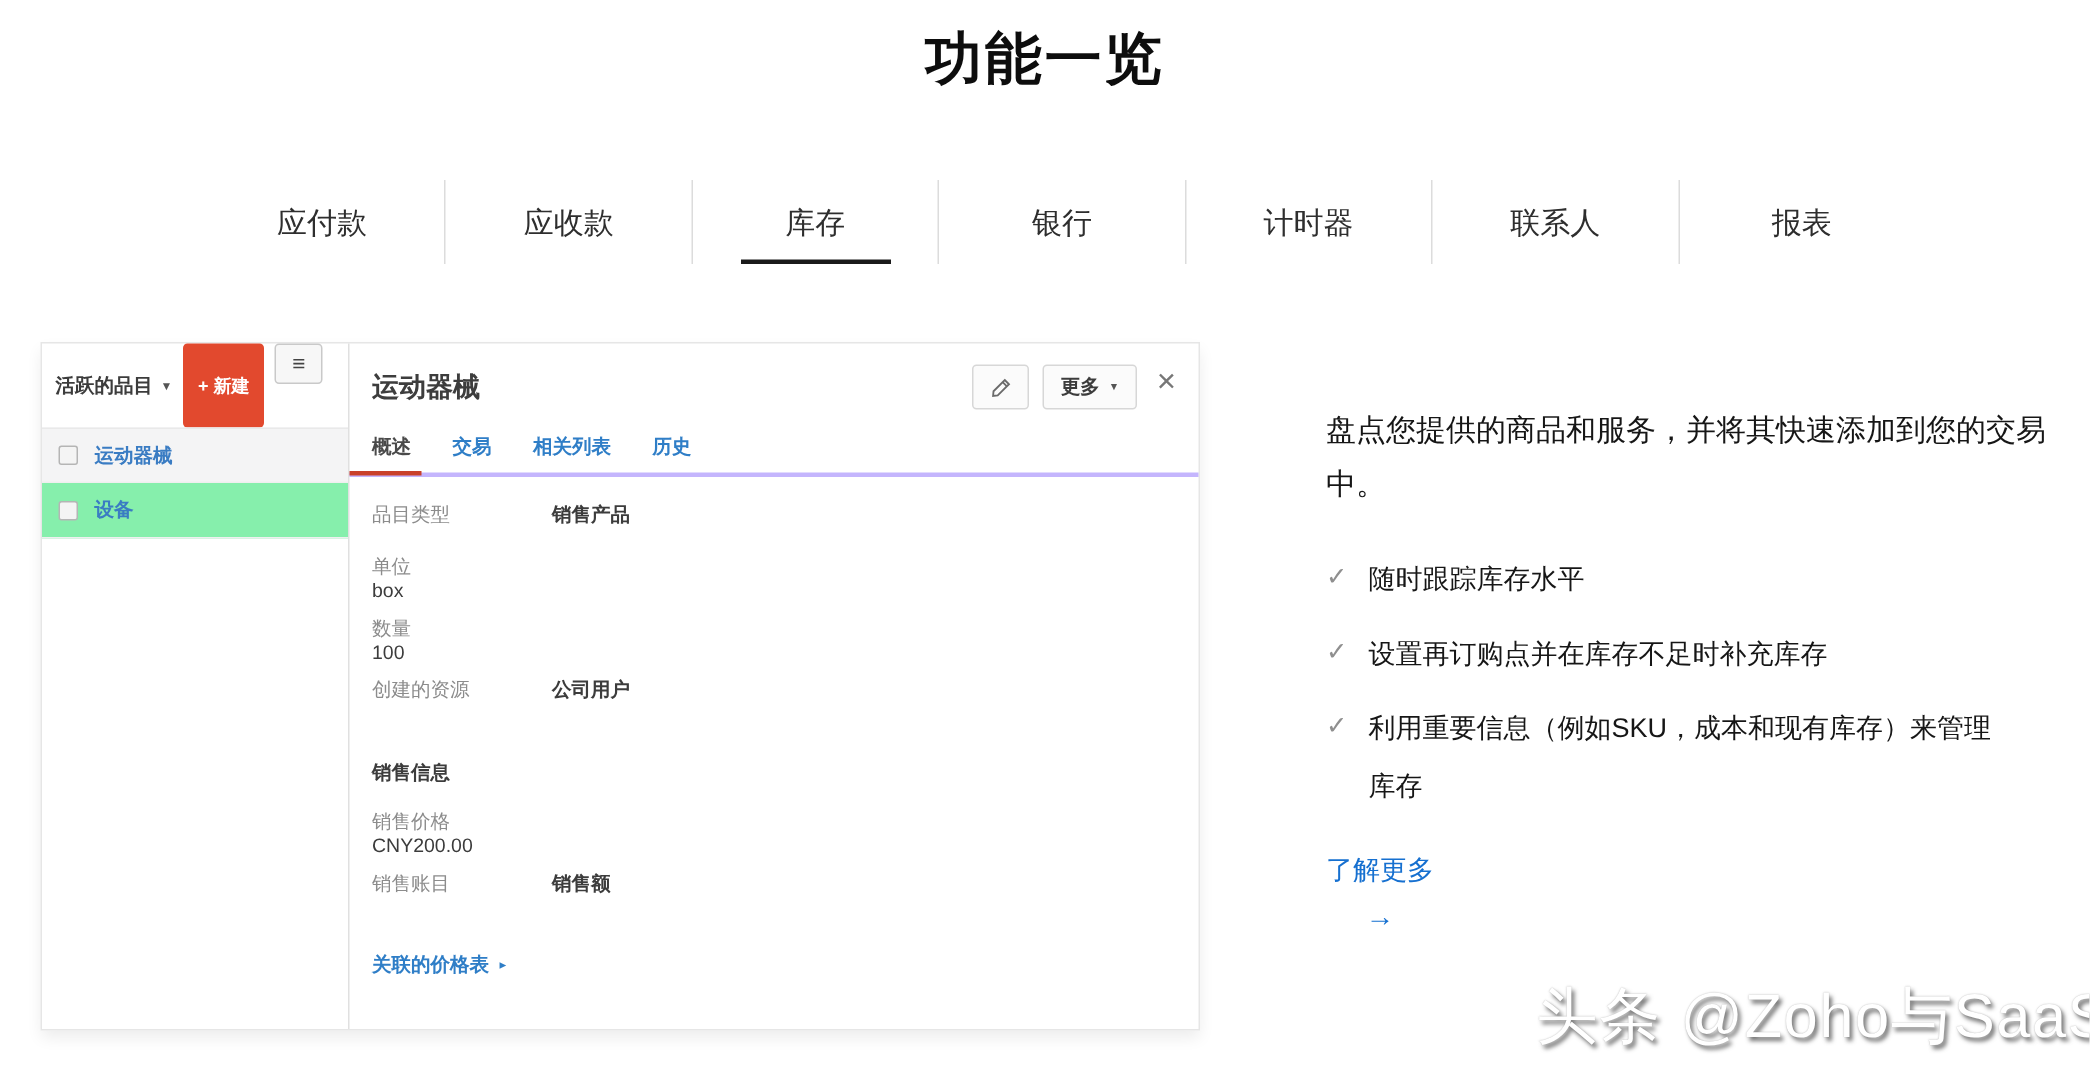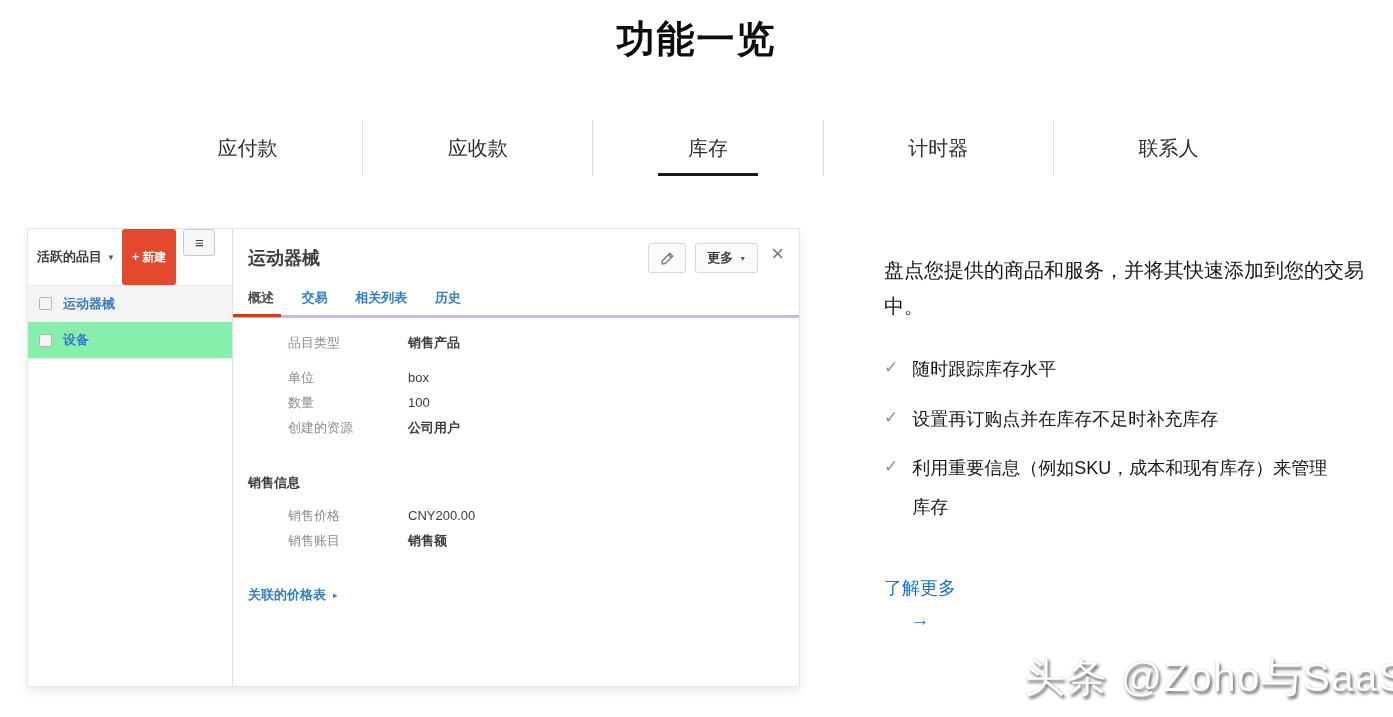--- a/index.html
+++ b/index.html
@@ -58,40 +58,40 @@
   .close-x { font-size:22px; color:#777; cursor:pointer; margin-left:4px; line-height:1; }
 
   .d-tabs { position:relative; margin-top:10px; height:29px; border-bottom:3px solid #c4b5fd;
     font-size:13px; }
   .d-tab { display:inline-block; margin-right:24px; color:#2f7ec7; font-weight:700; cursor:pointer; }
   .d-tab:first-of-type { margin-left:15px; }
   .d-tab.active { color:#4a4a4a; }
   .red-bar { position:absolute; left:0; bottom:-2px; width:48px; height:3px; background:#c9402a; }
 
   .d-body { padding:17px 15px 0 15px; font-size:13px; }
-  .f-row { display:flex; line-height:16px;margin-left:40px; }
+  .f-row { display:flex; line-height:16px; }
   .f-label { width:120px; flex:none; color:#8c8c8c; }
   .f-value { color:#3c3c3c; }
   .f-value.bold { font-weight:700; }
-  .mb-19 { margin-bottom:19px; } .mb-9 { margin-bottom:9px; }
+  .mb-19 { margin-bottom:19px; } .mb-9 { margin-bottom:9px;flex-direction:column; }
   .mb-38 { margin-bottom:38px; } .mb-16 { margin-bottom:16px; } .mb-37 { margin-bottom:37px; }
   .sec-title { font-weight:700; color:#3c3c3c; }
   .plink { display:inline-flex; align-items:center; gap:7px; color:#2f7ec7; font-weight:700;
     font-size:13px; text-decoration:none; cursor:pointer; }
   .plink .tri { font-size:9px; }
 
   
-  .right-col { position:absolute; left:884px; top:252px; width:482px; }
+  .right-col { position:absolute; left:884px; top:269px; width:482px; }
   .feat-desc { font-size:20px; color:#161616; line-height:1.8; margin-bottom:26px; }
   .feat-list { list-style:none; }
   .feat-list li { display:flex; gap:14px; font-size:18px; color:#161616;
     line-height:2.15; margin-bottom:11px; }
   .check { color:#8f8f8f; font-size:17px; flex:none; }
   .feat-list .b-text { max-width:420px; }
-  .learn { display:inline-flex; align-items:center; gap:9px; margin-top:38px;
+  .learn { display:inline-flex; align-items:center; gap:9px; margin-top:13px;
     color:#1670d0; font-size:18px; text-decoration:none; cursor:pointer;flex-direction:column; }
   .learn .arrow { font-weight:700; font-size:19px; }
 
   
   .watermark { position:absolute; left:1024px; top:650px; font-size:41px; font-weight:500;
     color:#ffffff; letter-spacing:1px; white-space:nowrap;
     text-shadow:2px 3px 3px rgba(85,85,85,0.8), 0 0 1px rgba(110,110,110,0.55); }
 </style>
 </head>
 <body>
@@ -104,24 +104,30 @@
     <div class="ttab">
         <span>应付款</span>
       </div>
     <div class="ttab">
         <span>应收款</span>
       </div>
     <div class="ttab active">
         <span>库存</span>
       </div>
     <div class="ttab">
+        <span>银行</span>
+      </div>
+    <div class="ttab">
         <span>计时器</span>
       </div>
     <div class="ttab">
         <span>联系人</span>
+      </div>
+    <div class="ttab">
+        <span>报表</span>
       </div>
   </div>
 
   <div class="app-card">
 
     <div class="sidebar">
       <div class="s-header">
         <div class="filter">
           <span>活跃的品目</span>
           <span class="caret">▼</span>

